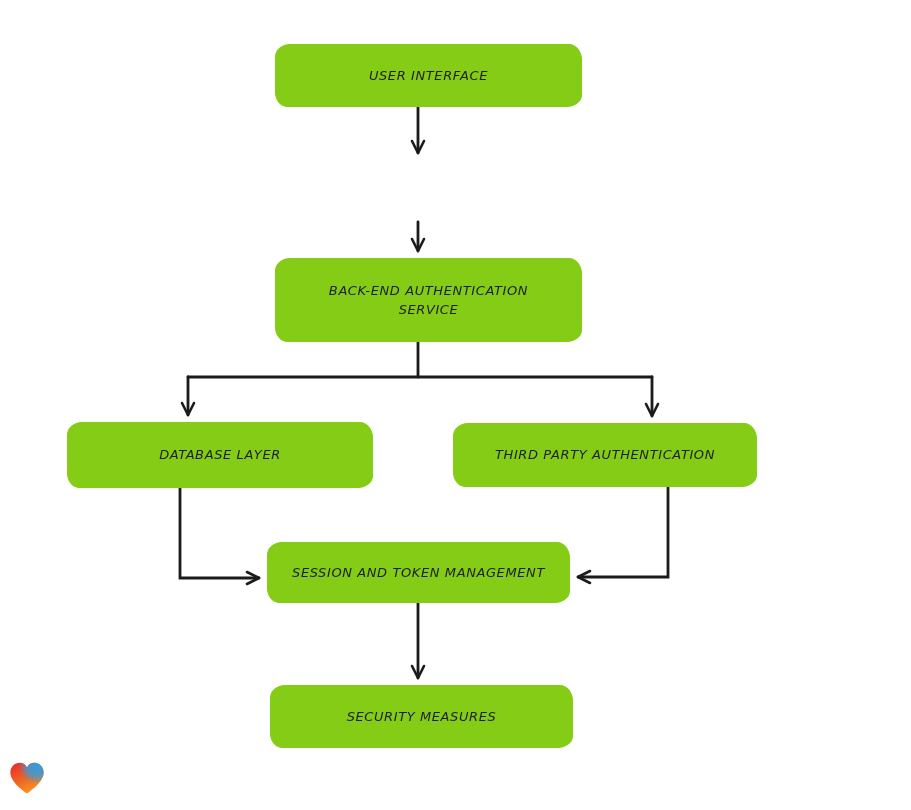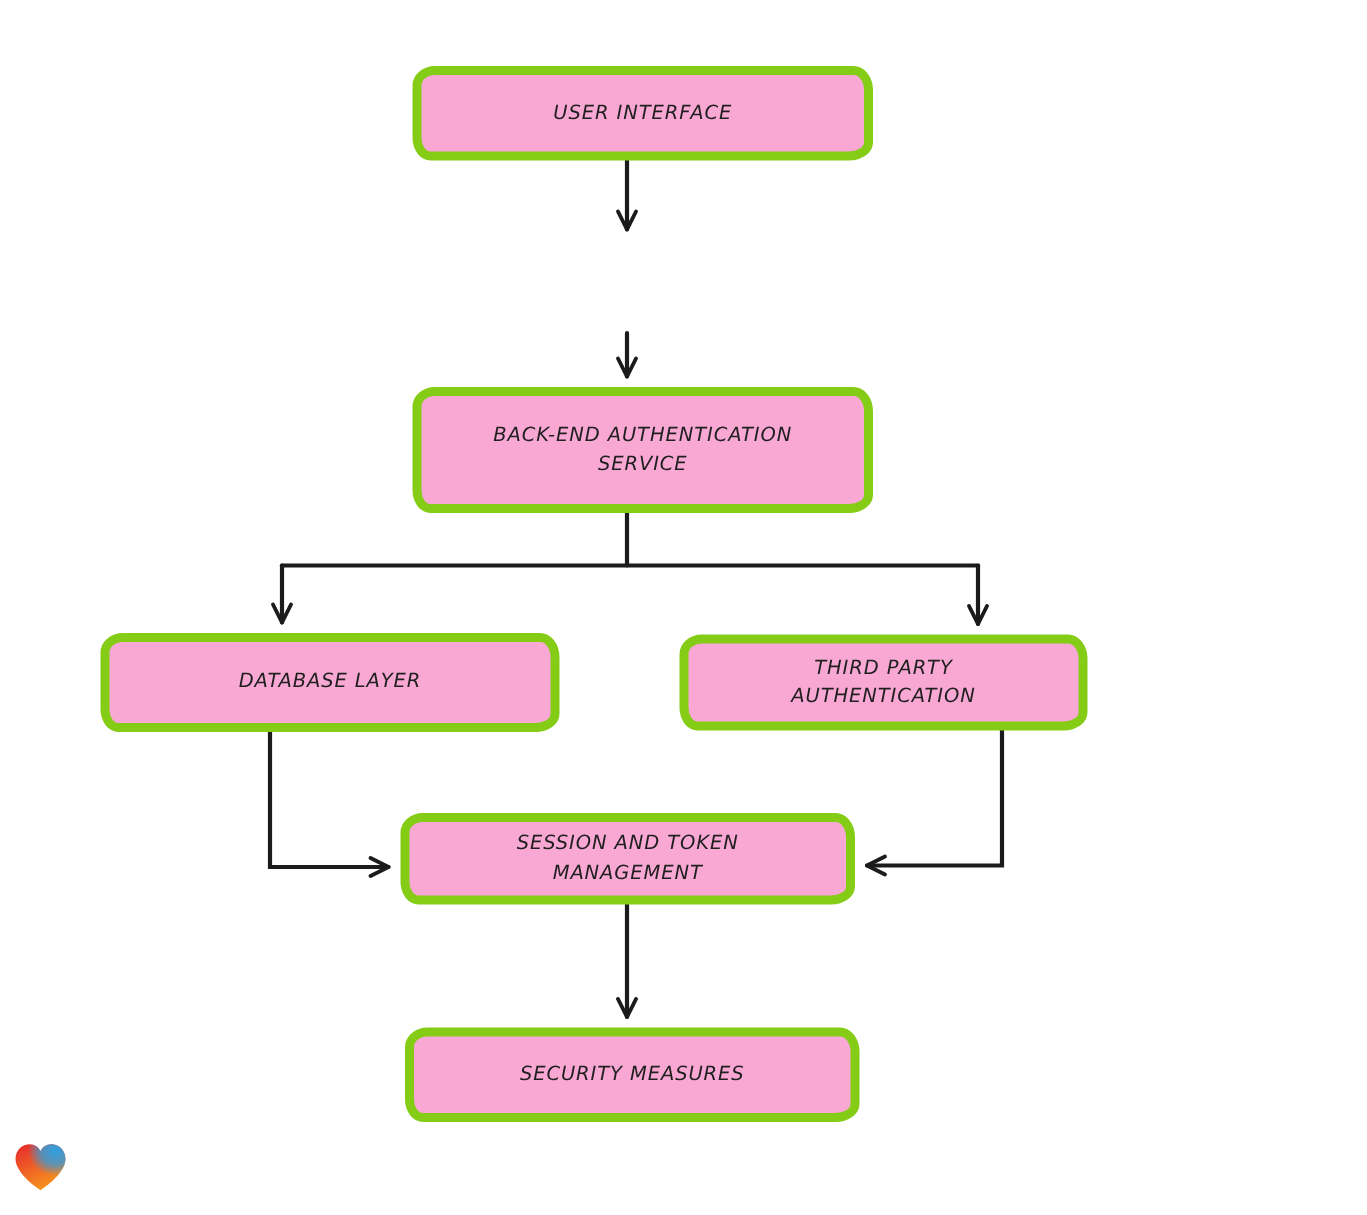--- a/index.html
+++ b/index.html
@@ -19,41 +19,41 @@
     position: absolute;
     left: 0;
     top: 0;
     width: 911px;
     height: 810px;
     pointer-events: none;
   }
   .node {
     position: absolute;
     box-sizing: border-box;
-    background: #f9a8d4;
-    border: 6px solid #84cc16;
+    background: #84cc16;
+    border: 1px solid #84cc16;
     display: flex;
     align-items: center;
     justify-content: center;
     text-align: center;
     padding: 4px 22px;
     font-style: italic;
     font-size: 13px;
     font-weight: 500;
     letter-spacing: 0.6px;
     line-height: 1.5;
     color: #1f1f1f;
     
     border-radius: 15px 13px 16px 12px / 13px 16px 12px 15px;
   }
   #n-user-interface            { left: 275px; top: 44px;  width: 307px; height: 63px; }
   #n-front-end-api-calls       { left: 275px; top: 160px; width: 307px; height: 62px; }
   #n-back-end-auth-service     { left: 275px; top: 258px; width: 307px; height: 84px; }
   #n-database-layer            { left: 67px;  top: 422px; width: 306px; height: 66px; }
-  #n-third-party-auth          { left: 453px; top: 423px; width: 272px; height: 64px; }
+  #n-third-party-auth          { left: 453px; top: 423px; width: 304px; height: 64px; }
   #n-session-token-management  { left: 267px; top: 542px; width: 303px; height: 61px; }
   #n-security-measures         { left: 270px; top: 685px; width: 303px; height: 63px; }
 
   .brand-logo {
     position: absolute;
     left: 9px;
     top: 760px;
     width: 36px;
     height: 36px;
   }

